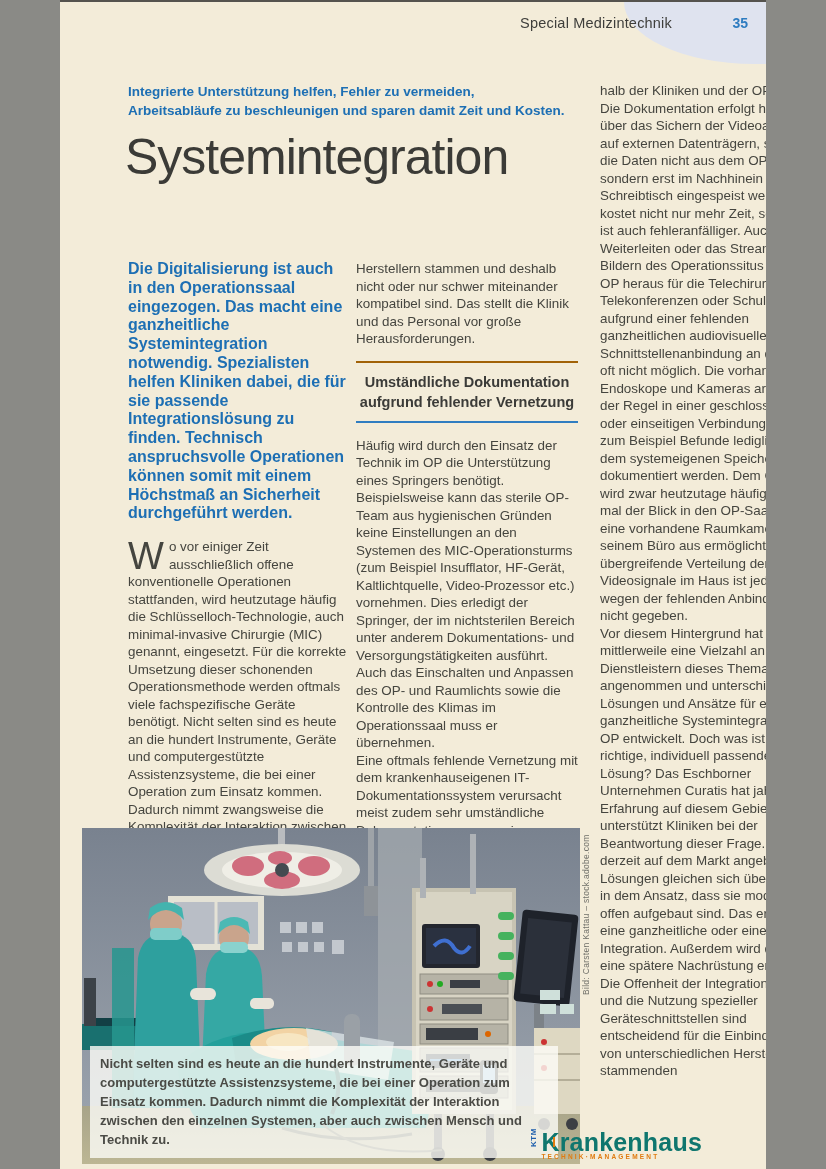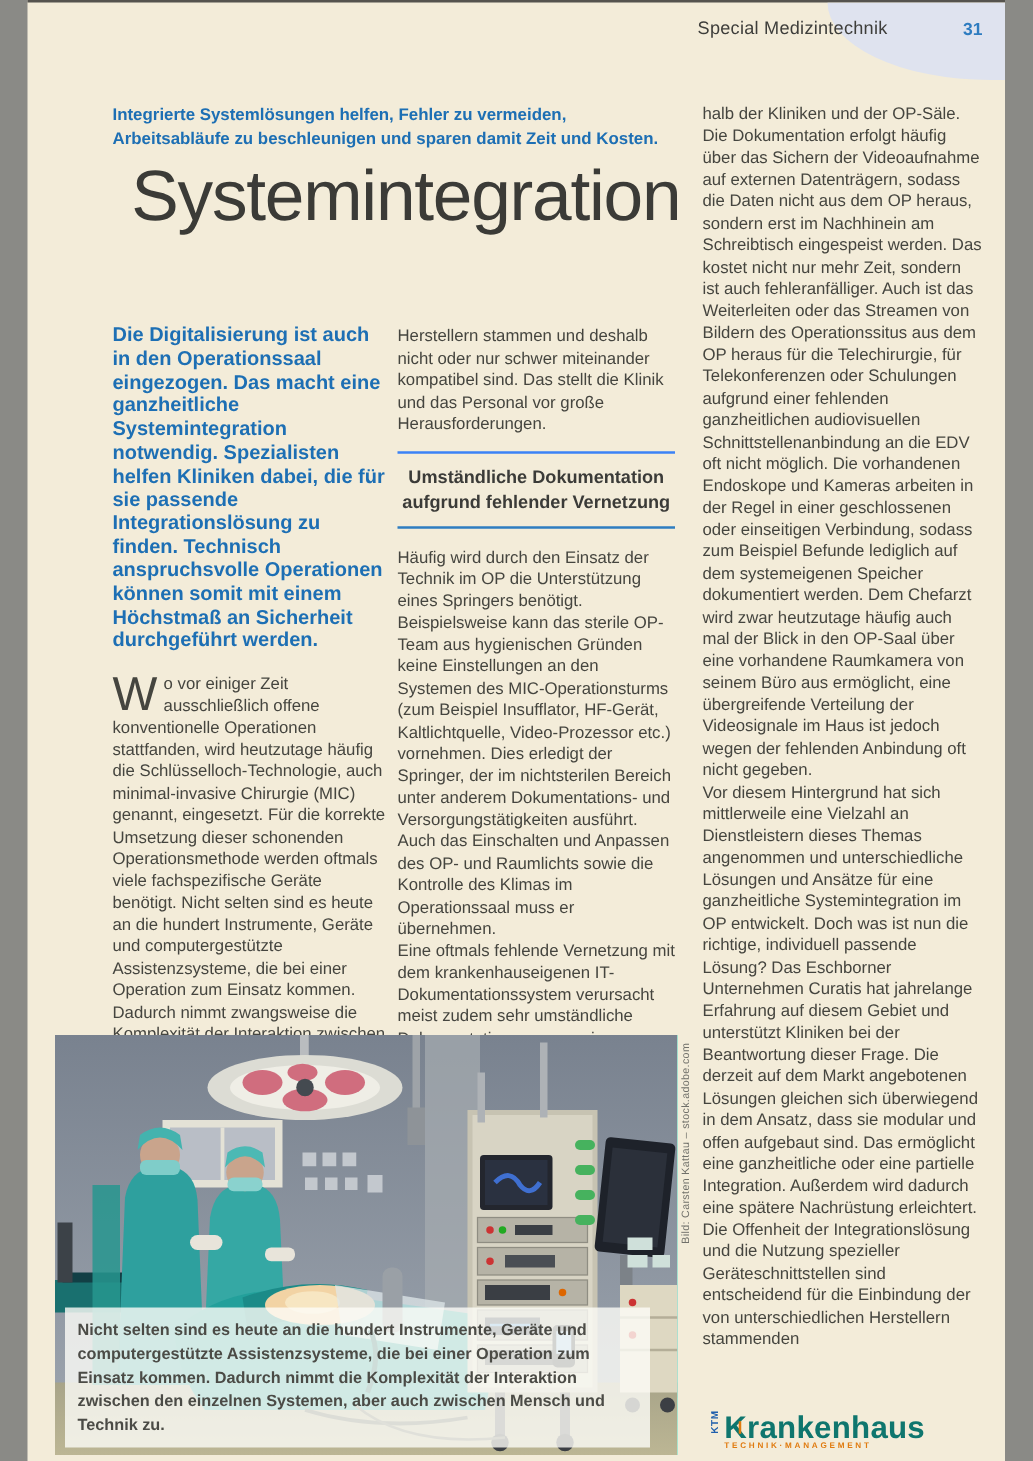--- a/index.html
+++ b/index.html
@@ -1,18 +1,18 @@
 <!DOCTYPE html>
 <html lang="de"><head>
 <meta charset="utf-8">
 <style>
   html,body{margin:0;padding:0;}
   body{background:#8a8a86;font-family:"Liberation Sans", sans-serif;}
   .page{
-    position:relative;width:782px;height:1169px;margin:0 auto;
+    position:relative;width:706px;height:1169px;margin:0 auto;
     background:#f3ecd9;overflow:hidden;
     border-top:2px solid #55534e;box-sizing:border-box;padding-left:32px;
     -webkit-font-smoothing:antialiased;
   }
   
   .corner-swoosh{
     position:absolute;top:0;right:0;width:142px;height:62px;
     background:#dfe3ef;border-bottom-left-radius:130px 62px;
   }
   .section-label{
@@ -23,38 +23,38 @@
     position:absolute;top:13px;right:18px;
     font-size:14px;font-weight:bold;color:#2e7cc0;
   }
   
   .kicker{
     position:absolute;left:68px;top:80px;width:470px;
     font-size:13.5px;font-weight:bold;color:#1d6fb4;line-height:19px;
     white-space:pre-line;
   }
   .title{
-    position:absolute;left:83px;top:128px;width:480px;
-    font-size:57px;color:#3b3b37;line-height:55px;letter-spacing:-1px;
+    position:absolute;left:65px;top:128px;width:480px;
+    font-size:50px;color:#3b3b37;line-height:55px;letter-spacing:-1px;
   }
   
   .col{position:absolute;font-size:13.4px;line-height:17.5px;color:#45453f;}
   .col p{margin:0;}
   .col-1{left:68px;top:258px;width:220px;}
   .col-2{left:296px;top:258px;width:222px;}
   .col-3{left:540px;top:80px;width:224px;}
   .lead{
     font-size:16px;font-weight:bold;color:#1d6fb4;line-height:18.8px;
     margin:0 0 15px 0 !important;
   }
   .dropcap{
     float:left;font-size:38px;line-height:32px;padding:2px 5px 0 0;color:#45453f;
   }
   .subhead{
-    border-top:2px solid #3b82f6;border-bottom:2px solid #2f7dc1;
+    border-top:2px solid #a16207;border-bottom:2px solid #2f7dc1;
     margin:13px 0 14px 0 !important;padding:9px 2px;
     text-align:center;font-size:14.5px;font-weight:bold;color:#3b3b38;line-height:20px;
   }
   
   .photo{
     position:absolute;left:22px;top:826px;width:498px;height:336px;
     overflow:hidden;background:#5eead4;
   }
   .photo svg{display:block;}
   .photo-caption{
@@ -82,23 +82,23 @@
   .logo-word{font-size:25px;font-weight:bold;color:#0f766e;line-height:19px;letter-spacing:.2px;}
   .logo-sub{font-size:6.5px;font-weight:bold;color:#e07b10;letter-spacing:2.2px;margin-top:1px;}
 </style>
 </head>
 <body>
 
 <div class="page">
 
   <div class="corner-swoosh"></div>
   <div class="section-label">Special Medizintechnik</div>
-  <div class="page-number">31</div>
-
-  <div class="kicker">Integrierte Systemlösungen helfen, Fehler zu vermeiden,
+  <div class="page-number">35</div>
+
+  <div class="kicker">Integrierte Unterstützung helfen, Fehler zu vermeiden,
 Arbeitsabläufe zu beschleunigen und sparen damit Zeit und Kosten.</div>
   <div class="title">
     <div>Systemintegration</div>
   </div>
 
   <div class="col col-1">
     <p class="lead">Die Digitalisierung ist auch in den Operationssaal eingezogen. Das macht eine ganzheitliche Systemintegration notwendig. Spezialisten helfen Kliniken dabei, die für sie passende Integrationslösung zu finden. Technisch anspruchsvolle Operationen können somit mit einem Höchstmaß an Sicherheit durchgeführt werden.</p>
     <p><span class="dropcap">W</span><span>o vor einiger Zeit ausschließlich offene konventionelle Operationen stattfanden, wird heutzutage häufig die Schlüsselloch-Technologie, auch minimal-invasive Chirurgie (MIC) genannt, eingesetzt. Für die korrekte Umsetzung dieser schonenden Operationsmethode werden oftmals viele fachspezifische Geräte benötigt. Nicht selten sind es heute an die hundert Instrumente, Geräte und computergestützte Assistenzsysteme, die bei einer Operation zum Einsatz kommen. Dadurch nimmt zwangsweise die Komplexität der Interaktion zwischen den einzelnen Geräten und Systemen, aber auch zwischen Mensch und Technik zu. Erschwert wird die Situation dadurch, dass die Geräte meist von unterschiedlichen</span></p>
   </div>
 

